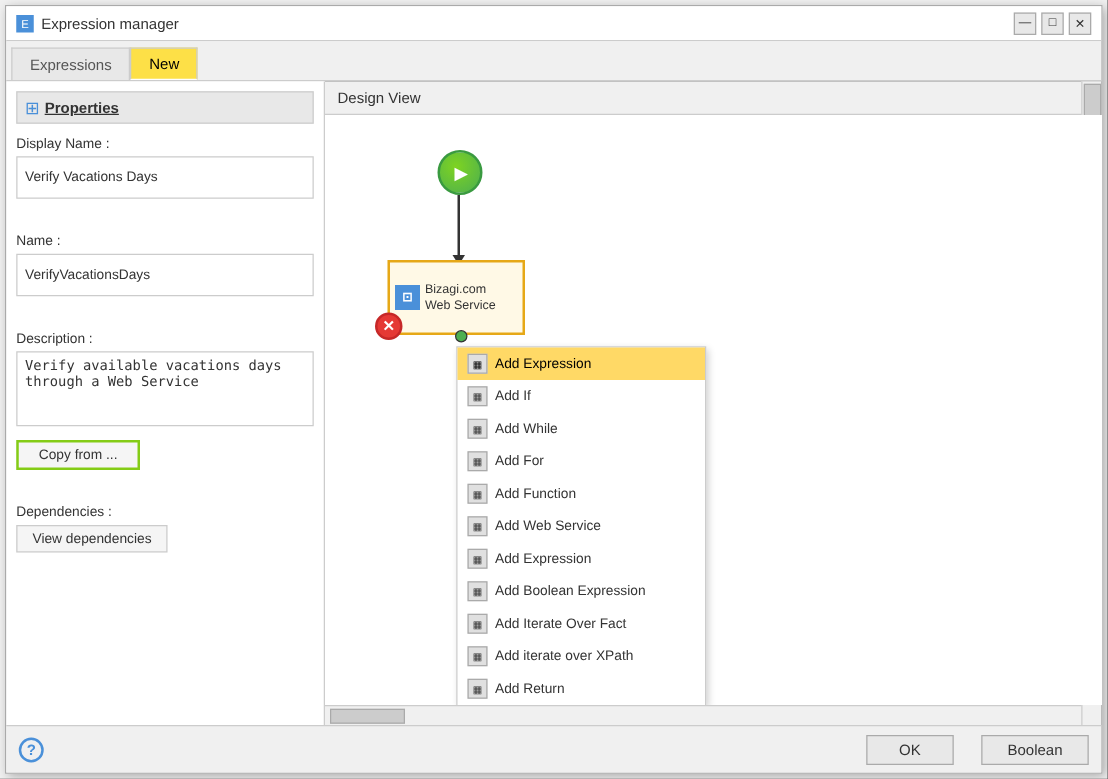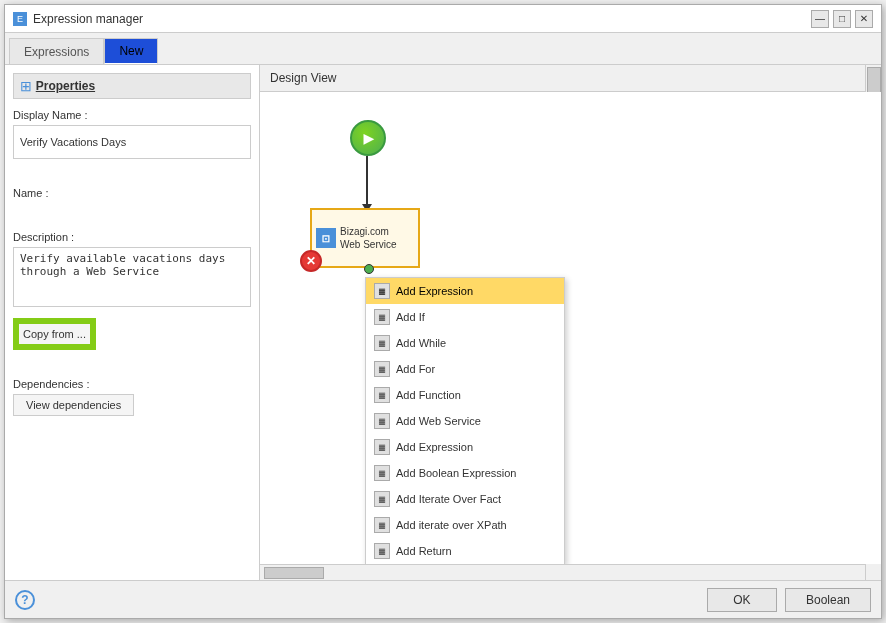--- a/index.html
+++ b/index.html
@@ -82,21 +82,21 @@
       cursor: pointer;
       font-size: 12px;
       background: #e8e8e8;
       color: #555;
       margin-right: 0;
       height: 26px;
       display: flex;
       align-items: center;
     }
     .tab.active {
-      background: #1d4ed8;
+      background: #fde047;
       color: #000;
       border-bottom: 1px solid #fff;
       z-index: 1;
     }
 
     .main-content {
       display: flex;
       flex: 1;
       overflow: hidden;
     }
@@ -150,23 +150,23 @@
       padding: 4px 6px;
       border: 1px solid #ccc;
       background: #fff;
       font-size: 11px;
       color: #333;
       resize: none;
       height: 60px;
     }
     .copy-from-btn {
       margin-top: 8px;
-      padding: 4px 4px;
+      padding: 4px 16px;
       background: #f5f5f5;
-      border: 6px solid #84cc16;
+      border: 2px solid #84cc16;
       cursor: pointer;
       font-size: 11px;
       color: #333;
     }
     .dependencies-label {
       font-size: 11px;
       color: #333;
       margin-bottom: 4px;
     }
     .view-deps-btn {
@@ -398,21 +398,21 @@
       display: flex;
       align-items: center;
       justify-content: center;
       font-size: 12px;
       font-weight: bold;
       color: #4a90d9;
       cursor: pointer;
     }
     .footer-buttons {
       display: flex;
-      gap: 8px;
+      gap: 22px;
       align-items: flex-end;
     }
     .footer-btn {
       padding: 4px 20px;
       border: 1px solid #aaa;
       background: #e8e8e8;
       cursor: pointer;
       font-size: 12px;
       color: #333;
       min-width: 70px;
@@ -457,20 +457,21 @@
         <span class="panel-header-text">Properties</span>
       </div>
 
       <div class="field-group">
         <div class="field-label">Display Name :</div>
         <input class="field-input" type="text" value="Verify Vacations Days" style="">
       </div>
 
       <div class="field-group">
         <div class="field-label">Name :</div>
+        <input class="field-input" type="text" value="VerifyVacationsDays" style="">
       </div>
 
       <div class="field-group">
         <div class="field-label">Description :</div>
         <textarea class="field-textarea" style="">Verify available vacations days through a Web Service</textarea>
         <button class="copy-from-btn">Copy from ...</button>
       </div>
 
       <div class="field-group">
         <div class="dependencies-label">Dependencies :</div>

